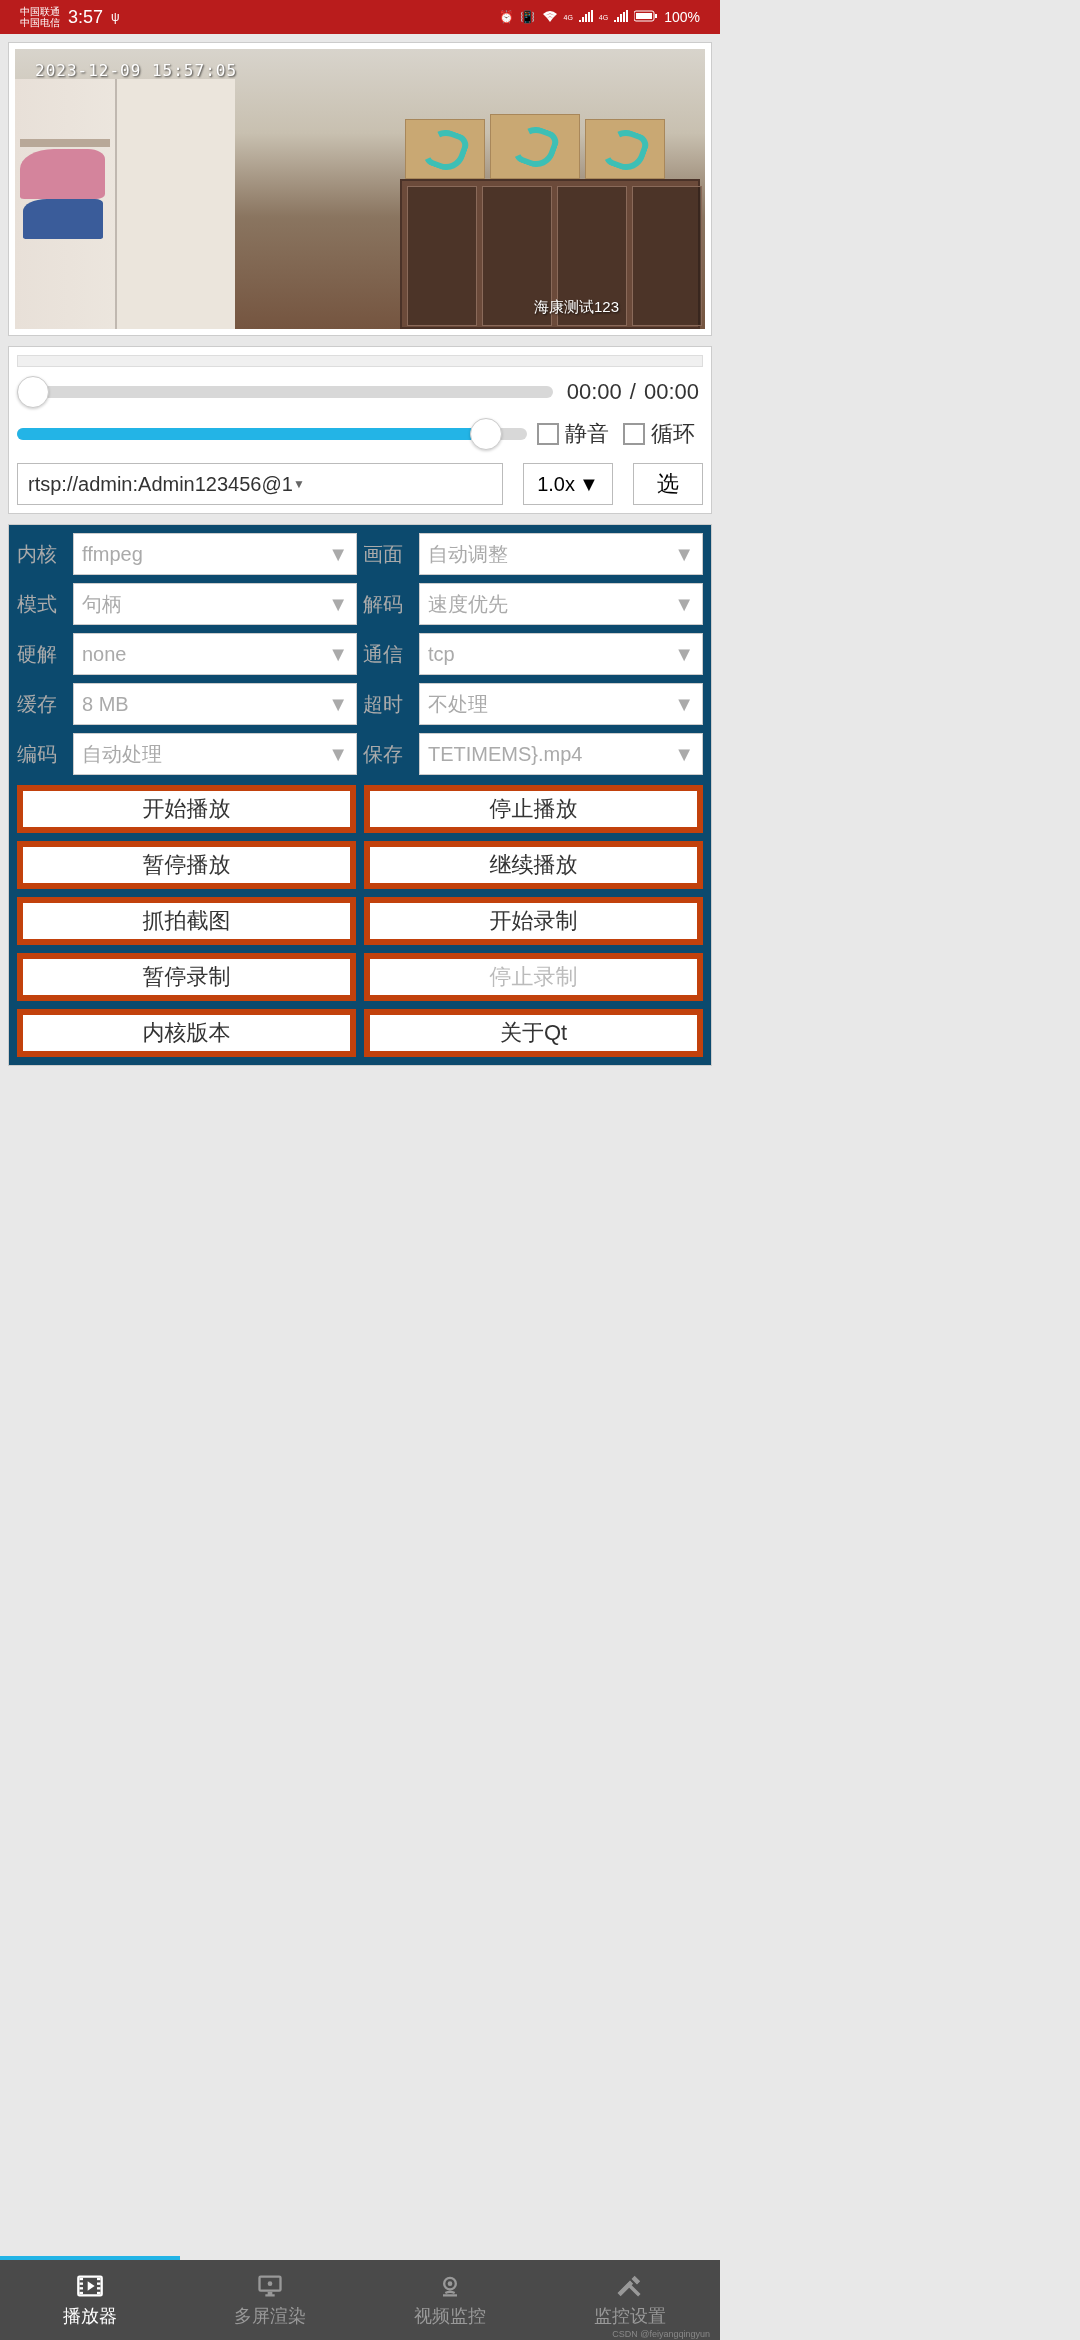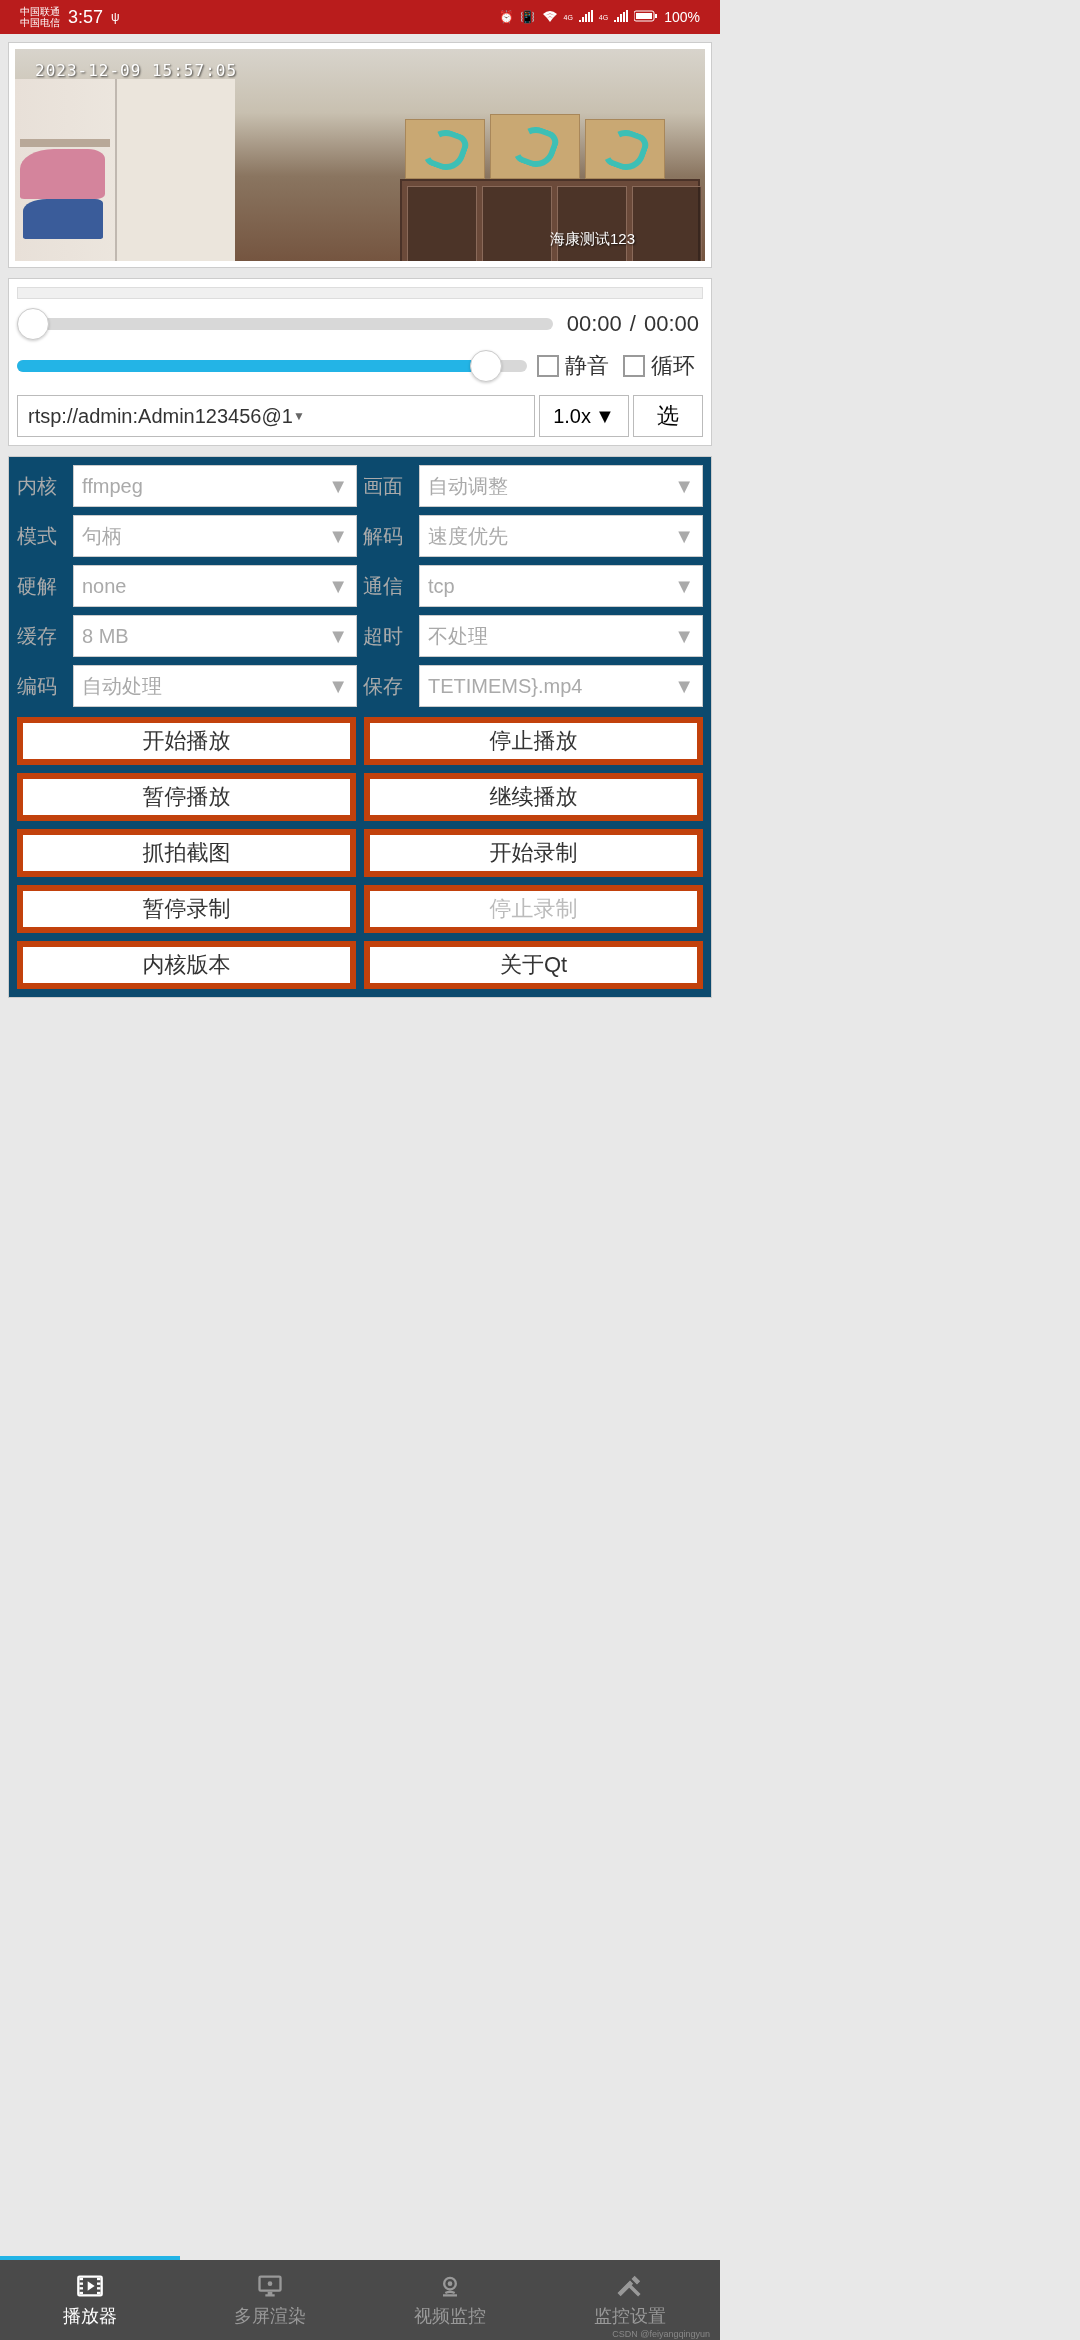--- a/index.html
+++ b/index.html
@@ -9,23 +9,23 @@
     .status-left { display: flex; align-items: center; gap: 8px; }
     .status-carriers { font-size: 10px; line-height: 1.1; }
     .status-time { font-size: 18px; font-weight: 400; }
     .status-right { display: flex; align-items: center; gap: 6px; }
     .status-right svg { fill: #fff; }
     .battery-text { font-size: 14px; font-weight: 500; }
     
     .content { padding: 8px 8px 0 8px; }
     
     .video-panel { background: #fff; border: 1px solid #ccc; padding: 6px; margin-bottom: 10px; }
-    .video-display { height: 212px; background: linear-gradient(180deg, #d8d4cc 0%, #c8c0b0 30%, #8a7560 60%, #755540 100%); position: relative; overflow: hidden; }
+    .video-display { height: 280px; background: linear-gradient(180deg, #d8d4cc 0%, #c8c0b0 30%, #8a7560 60%, #755540 100%); position: relative; overflow: hidden; }
     .video-timestamp { position: absolute; top: 12px; left: 20px; color: #fff; font-size: 16px; font-family: monospace; text-shadow: 1px 1px 2px rgba(0,0,0,0.7); letter-spacing: 1px; }
-    .video-overlay { position: absolute; bottom: 12px; right: 70px; color: #fff; font-size: 15px; text-shadow: 1px 1px 2px rgba(0,0,0,0.7); }
+    .video-overlay { position: absolute; bottom: 12px; right: 86px; color: #fff; font-size: 15px; text-shadow: 1px 1px 2px rgba(0,0,0,0.7); }
     .closet { position: absolute; left: 0; top: 30px; width: 220px; height: 250px; background: linear-gradient(90deg, #e8e0d8 0%, #f0ece4 100%); border-right: 3px solid #d0c8c0; }
     .closet-door { position: absolute; left: 100px; top: 0; width: 120px; height: 100%; background: #ebe5dc; border-left: 2px solid #c0b8b0; }
     .closet-shelf { position: absolute; left: 5px; top: 60px; width: 90px; height: 8px; background: #b8a898; }
     .pink-item { position: absolute; left: 5px; top: 70px; width: 85px; height: 50px; background: #d4849c; border-radius: 40% 20% 10% 5%; }
     .blue-item { position: absolute; left: 8px; top: 120px; width: 80px; height: 40px; background: #3a5c9a; border-radius: 30% 10% 5% 5%; }
     .cabinet { position: absolute; right: 5px; top: 130px; width: 300px; height: 150px; background: #6b4a3a; border: 2px solid #4a3228; }
     .cabinet-door { position: absolute; top: 5px; width: 70px; height: 140px; background: rgba(30,20,15,0.4); border: 1px solid #8a6a5a; }
     .cabinet-door:nth-child(1) { left: 5px; }
     .cabinet-door:nth-child(2) { left: 80px; }
     .cabinet-door:nth-child(3) { left: 155px; }
@@ -40,21 +40,21 @@
     .controls-panel { background: #fff; border: 1px solid #ccc; padding: 8px; margin-bottom: 10px; }
     .progress-bar { height: 12px; background: #f0f0f0; border: 1px solid #ddd; margin-bottom: 12px; }
     .slider-row { display: flex; align-items: center; margin-bottom: 14px; }
     .slider-track { flex: 1; height: 12px; background: #d8d8d8; border-radius: 6px; position: relative; margin-right: 10px; }
     .slider-fill { position: absolute; left: 0; top: 0; height: 100%; border-radius: 6px; background: #23b4e6; }
     .slider-thumb { position: absolute; top: -10px; width: 32px; height: 32px; background: #fff; border: 1px solid #ccc; border-radius: 50%; box-shadow: 0 1px 3px rgba(0,0,0,0.2); }
     .time-text { font-size: 22px; color: #333; padding: 0 4px; }
     .checkbox-row { display: flex; align-items: center; gap: 6px; }
     .checkbox { width: 22px; height: 22px; border: 2px solid #999; background: #fff; }
     .cb-label { font-size: 22px; color: #333; margin-right: 8px; }
-    .url-row { display: flex; gap: 4px; }
+    .url-row { display: flex; gap: 20px; }
     .url-select { flex: 1; display: flex; align-items: center; border: 1px solid #bbb; background: #fff; height: 42px; padding: 0 10px; font-size: 20px; color: #333; }
     .url-select .arrow { font-size: 12px; color: #666; }
     .speed-select { width: 90px; display: flex; align-items: center; justify-content: center; gap: 4px; border: 1px solid #bbb; background: #fff; height: 42px; font-size: 20px; }
     .select-btn { width: 70px; border: 1px solid #bbb; background: #fff; height: 42px; font-size: 22px; display: flex; align-items: center; justify-content: center; }
     
     .settings-panel { background: #0c4a6e; border: 1px solid #ccc; padding: 8px; margin-bottom: 8px; }
     .settings-grid { display: grid; grid-template-columns: 50px 1fr 50px 1fr; gap: 8px 6px; margin-bottom: 10px; }
     .setting-label { font-size: 20px; color: #aaa; display: flex; align-items: center; }
     .setting-select { height: 42px; border: 1px solid #ccc; background: #fff; display: flex; align-items: center; justify-content: space-between; padding: 0 8px; font-size: 20px; color: #aaa; }
     .button-grid { display: grid; grid-template-columns: 1fr 1fr; gap: 8px; }

